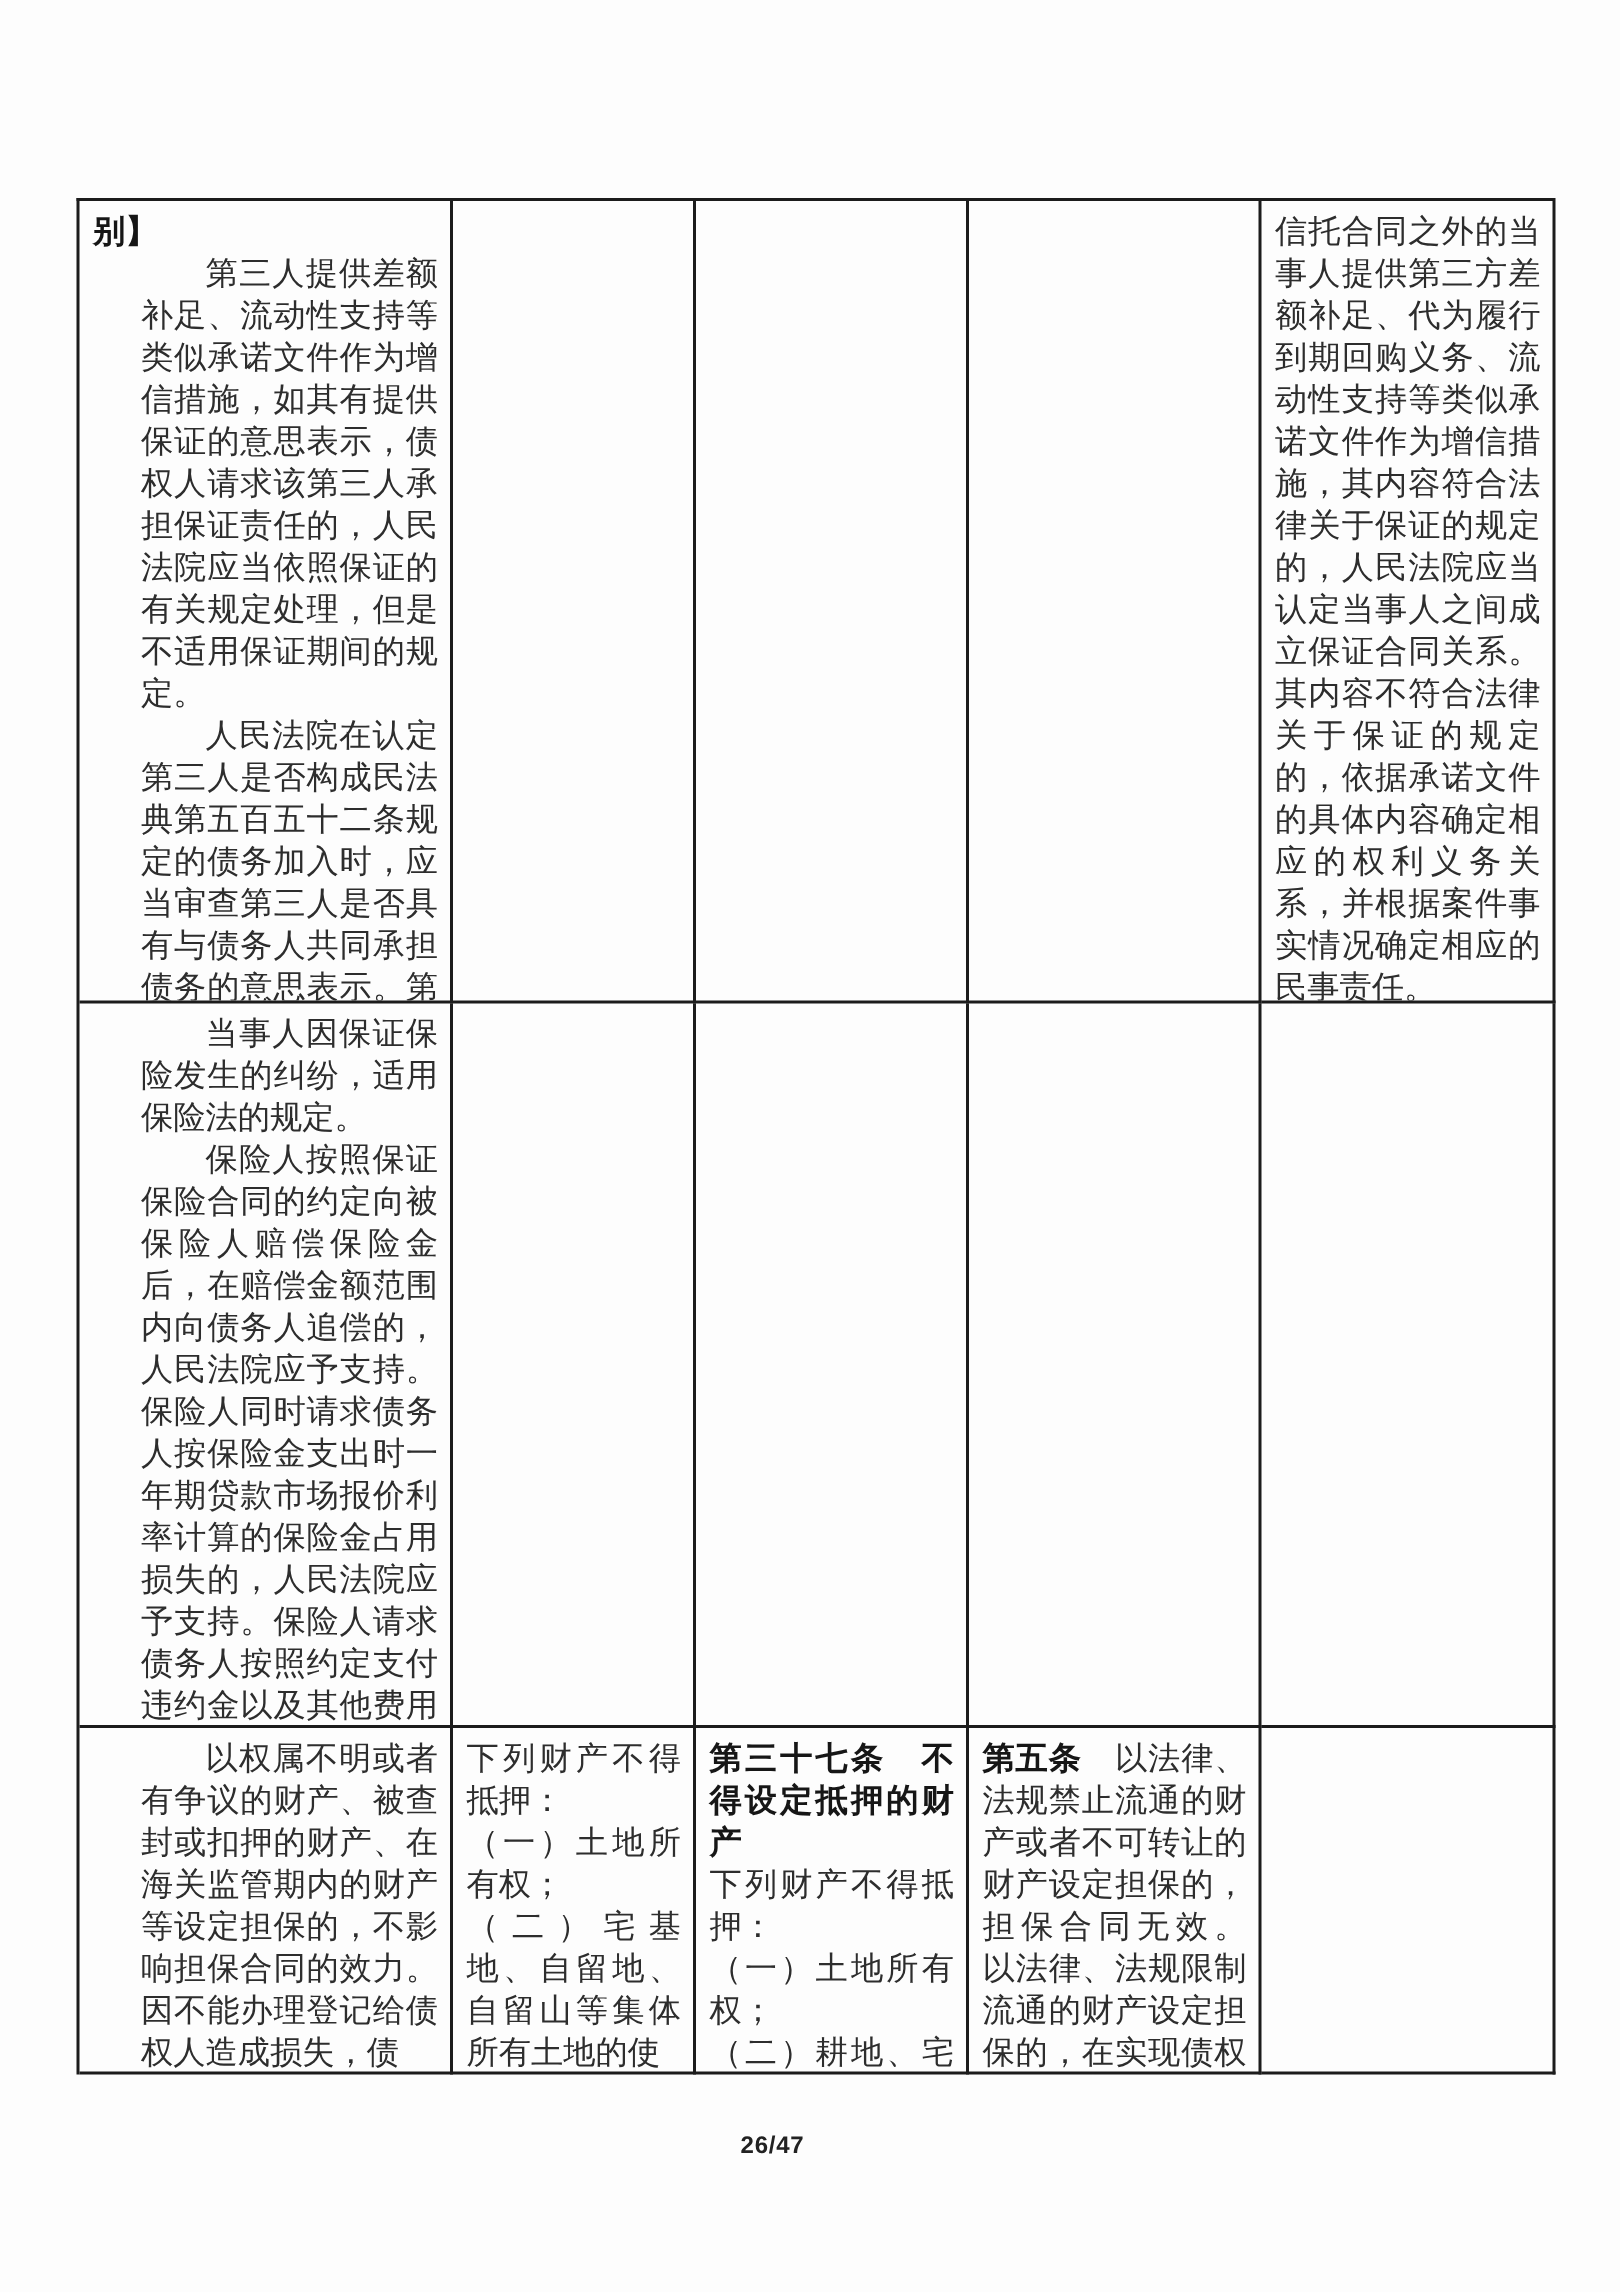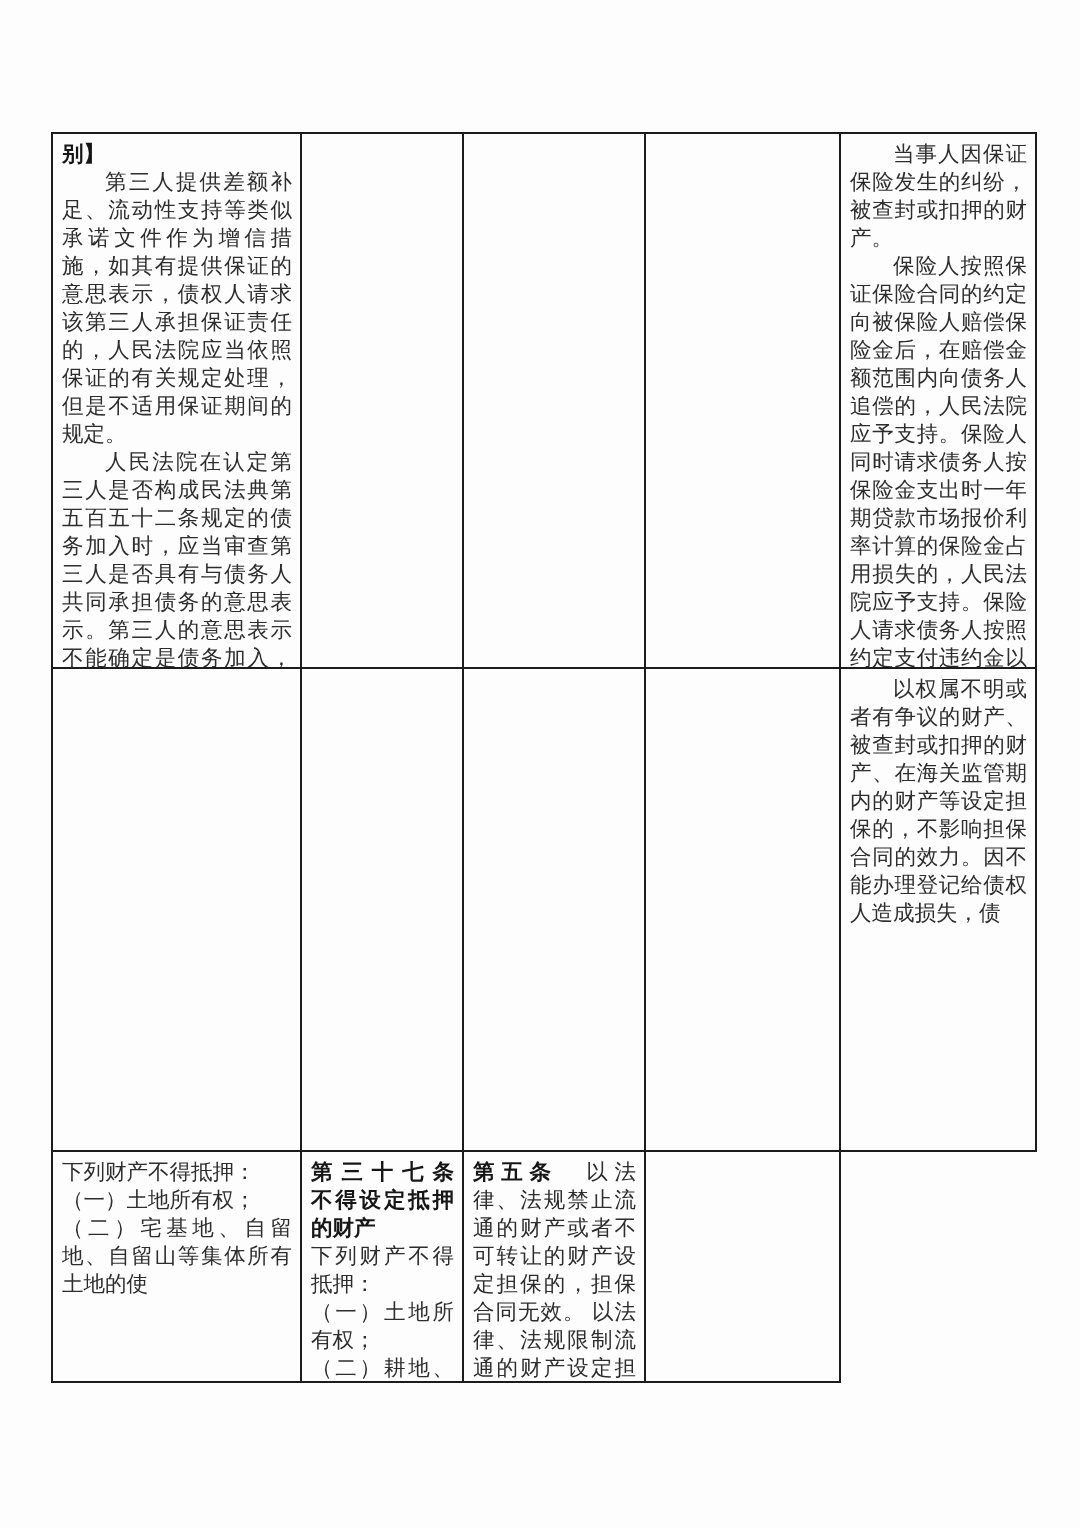--- a/index.html
+++ b/index.html
@@ -35,21 +35,21 @@
     border-bottom: 2px solid #1c1c1c;
     padding: 6px 8px 0 9px;
     overflow: hidden;
     color: #2d2d2d;
     font-size: 21.5px;
     line-height: 28px;
     text-align: justify;
     text-justify: inter-ideograph;
   }
   .para { margin: 0; }
-  .para.indent { text-indent: 2em; }
+  .para.indent { text-indent: 2em; margin-left: 32px; }
   .para b {
     color: #161616;
     font-weight: bold;
   }
   .footer {
     position: absolute;
     left: 0;
     top: 1422px;
     width: 1030px;
     text-align: center;
@@ -67,21 +67,24 @@
   <div class="doc-table" id="doc-table">
       <div class="cell">
         <div class="para"><b>别】</b></div>
         <div class="para indent">第三人提供差额补足、流动性支持等类似承诺文件作为增信措施，如其有提供保证的意思表示，债权人请求该第三人承担保证责任的，人民法院应当依照保证的有关规定处理，但是不适用保证期间的规定。</div>
         <div class="para indent">人民法院在认定第三人是否构成民法典第五百五十二条规定的债务加入时，应当审查第三人是否具有与债务人共同承担债务的意思表示。第三人的意思表示不能确定是债务加入，如有提供担保的意思表示的，应当认定为保证。</div>
       </div>
       <div class="cell"></div>
       <div class="cell"></div>
       <div class="cell"></div>
       <div class="cell">
-        <div class="para indent">当事人因保证保险发生的纠纷，被查封或扣押的财产。</div>
+        <div class="para">信托合同之外的当事人提供第三方差额补足、代为履行到期回购义务、流动性支持等类似承诺文件作为增信措施，其内容符合法律关于保证的规定的，人民法院应当认定当事人之间成立保证合同关系。其内容不符合法律关于保证的规定的，依据承诺文件的具体内容确定相应的权利义务关系，并根据案件事实情况确定相应的民事责任。</div>
+      </div>
+      <div class="cell">
+        <div class="para indent">当事人因保证保险发生的纠纷，适用保险法的规定。</div>
         <div class="para indent">保险人按照保证保险合同的约定向被保险人赔偿保险金后，在赔偿金额范围内向债务人追偿的，人民法院应予支持。保险人同时请求债务人按保险金支出时一年期贷款市场报价利率计算的保险金占用损失的，人民法院应予支持。保险人请求债务人按照约定支付违约金以及其他费用的，人民法院不予支持。</div>
       </div>
       <div class="cell"></div>
       <div class="cell"></div>
       <div class="cell"></div>
       <div class="cell"></div>
       <div class="cell">
         <div class="para indent">以权属不明或者有争议的财产、被查封或扣押的财产、在海关监管期内的财产等设定担保的，不影响担保合同的效力。因不能办理登记给债权人造成损失，债</div>
       </div>
       <div class="cell">
@@ -93,13 +96,14 @@
         <div class="para"><b>第三十七条　不得设定抵押的财产</b></div>
         <div class="para">下列财产不得抵押：</div>
         <div class="para">（一）土地所有权；</div>
         <div class="para">（二）耕地、宅基地、自留地、自留山等集体所有的土地使</div>
       </div>
       <div class="cell">
         <div class="para"><b>第五条</b>　以法律、法规禁止流通的财产或者不可转让的财产设定担保的，担保合同无效。 以法律、法规限制流通的财产设定担保的，在实现债权时，人民法院应当按</div>
       </div>
       <div class="cell"></div>
     </div>
+  <div class="footer">26/47</div>
 </div>
 
 </body></html>

